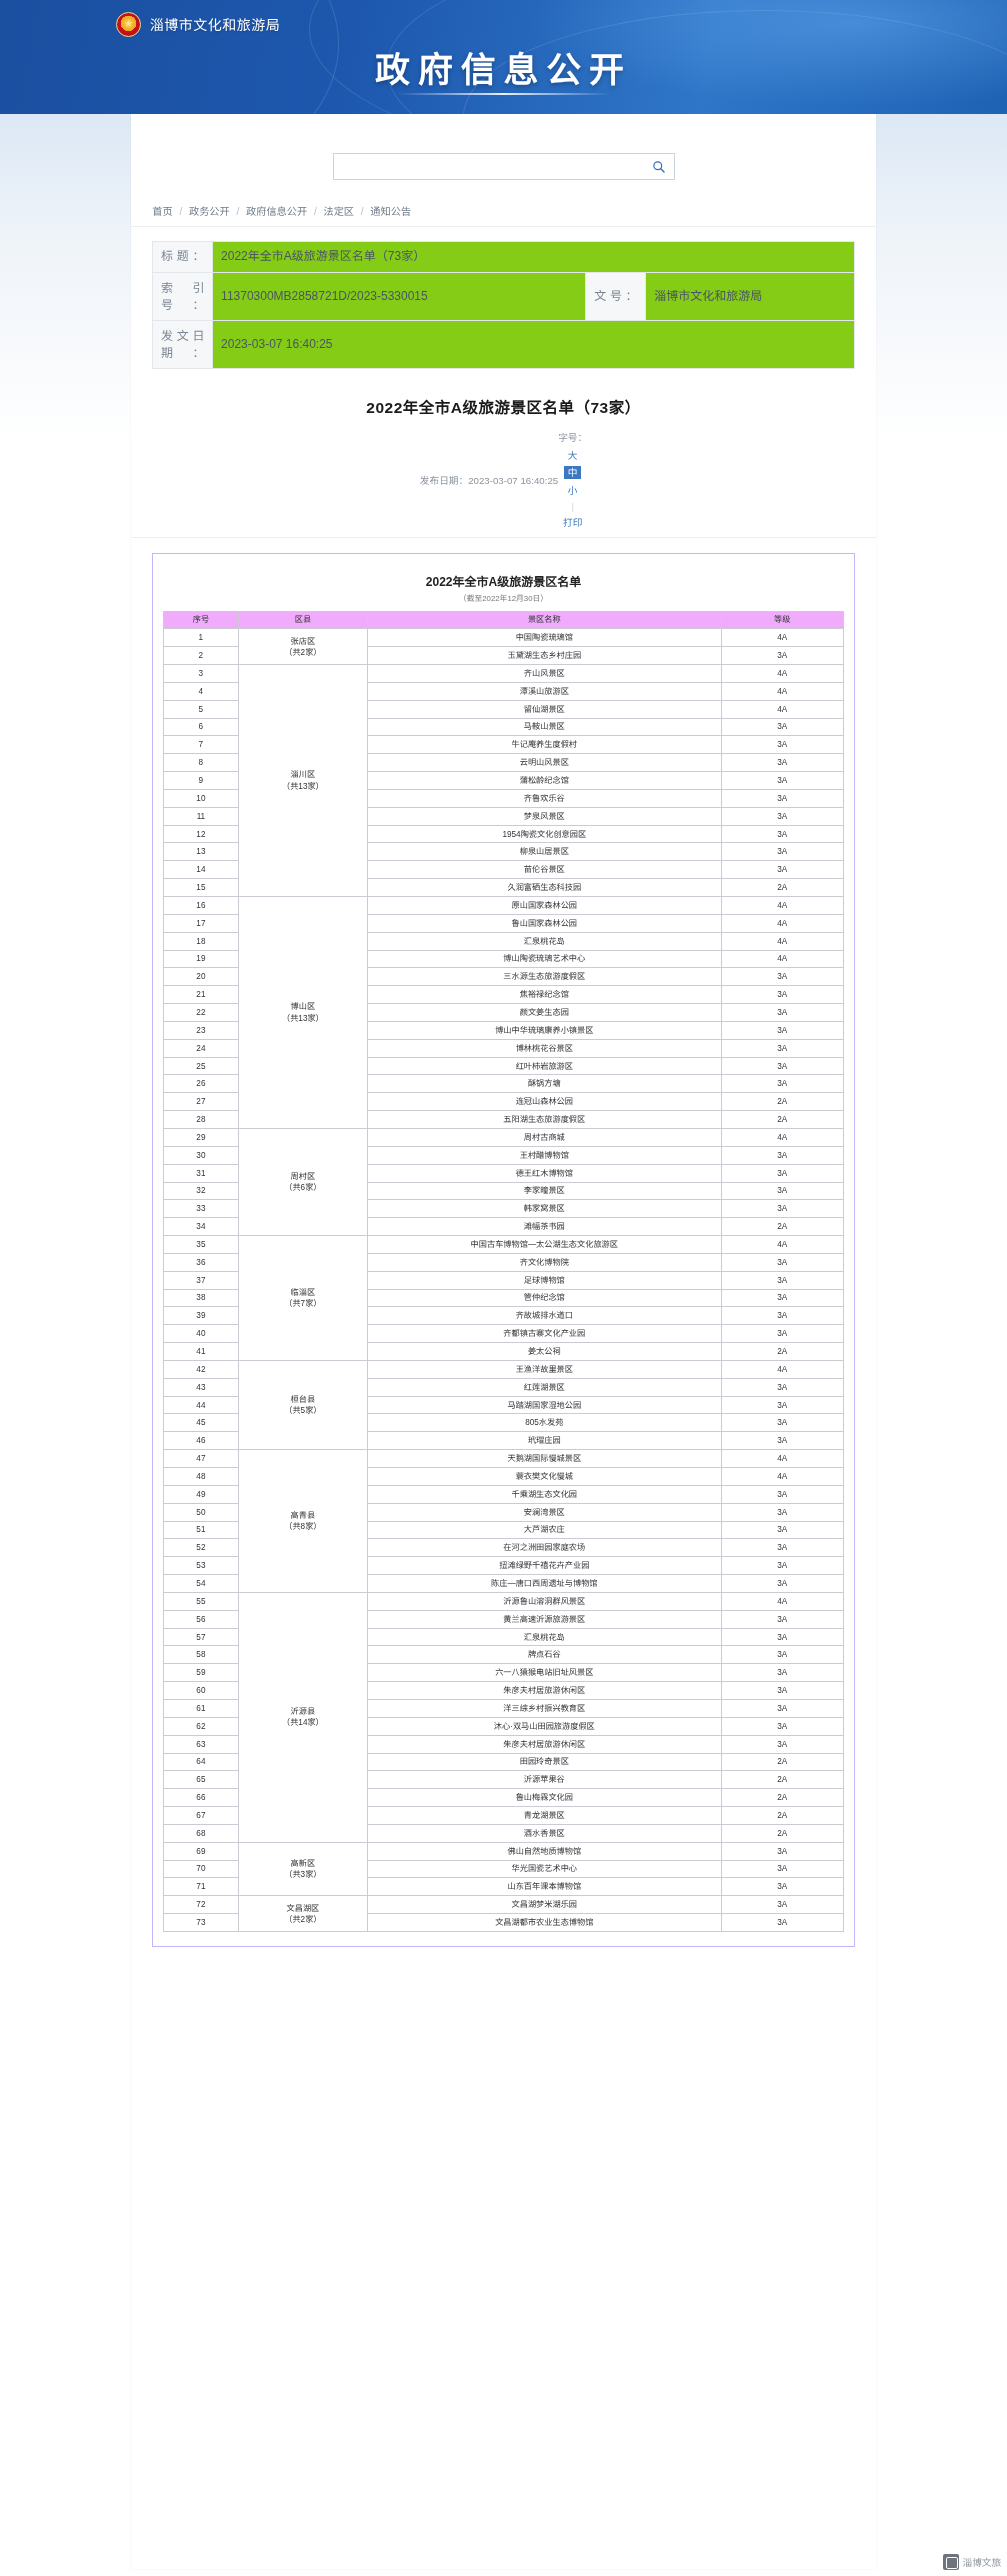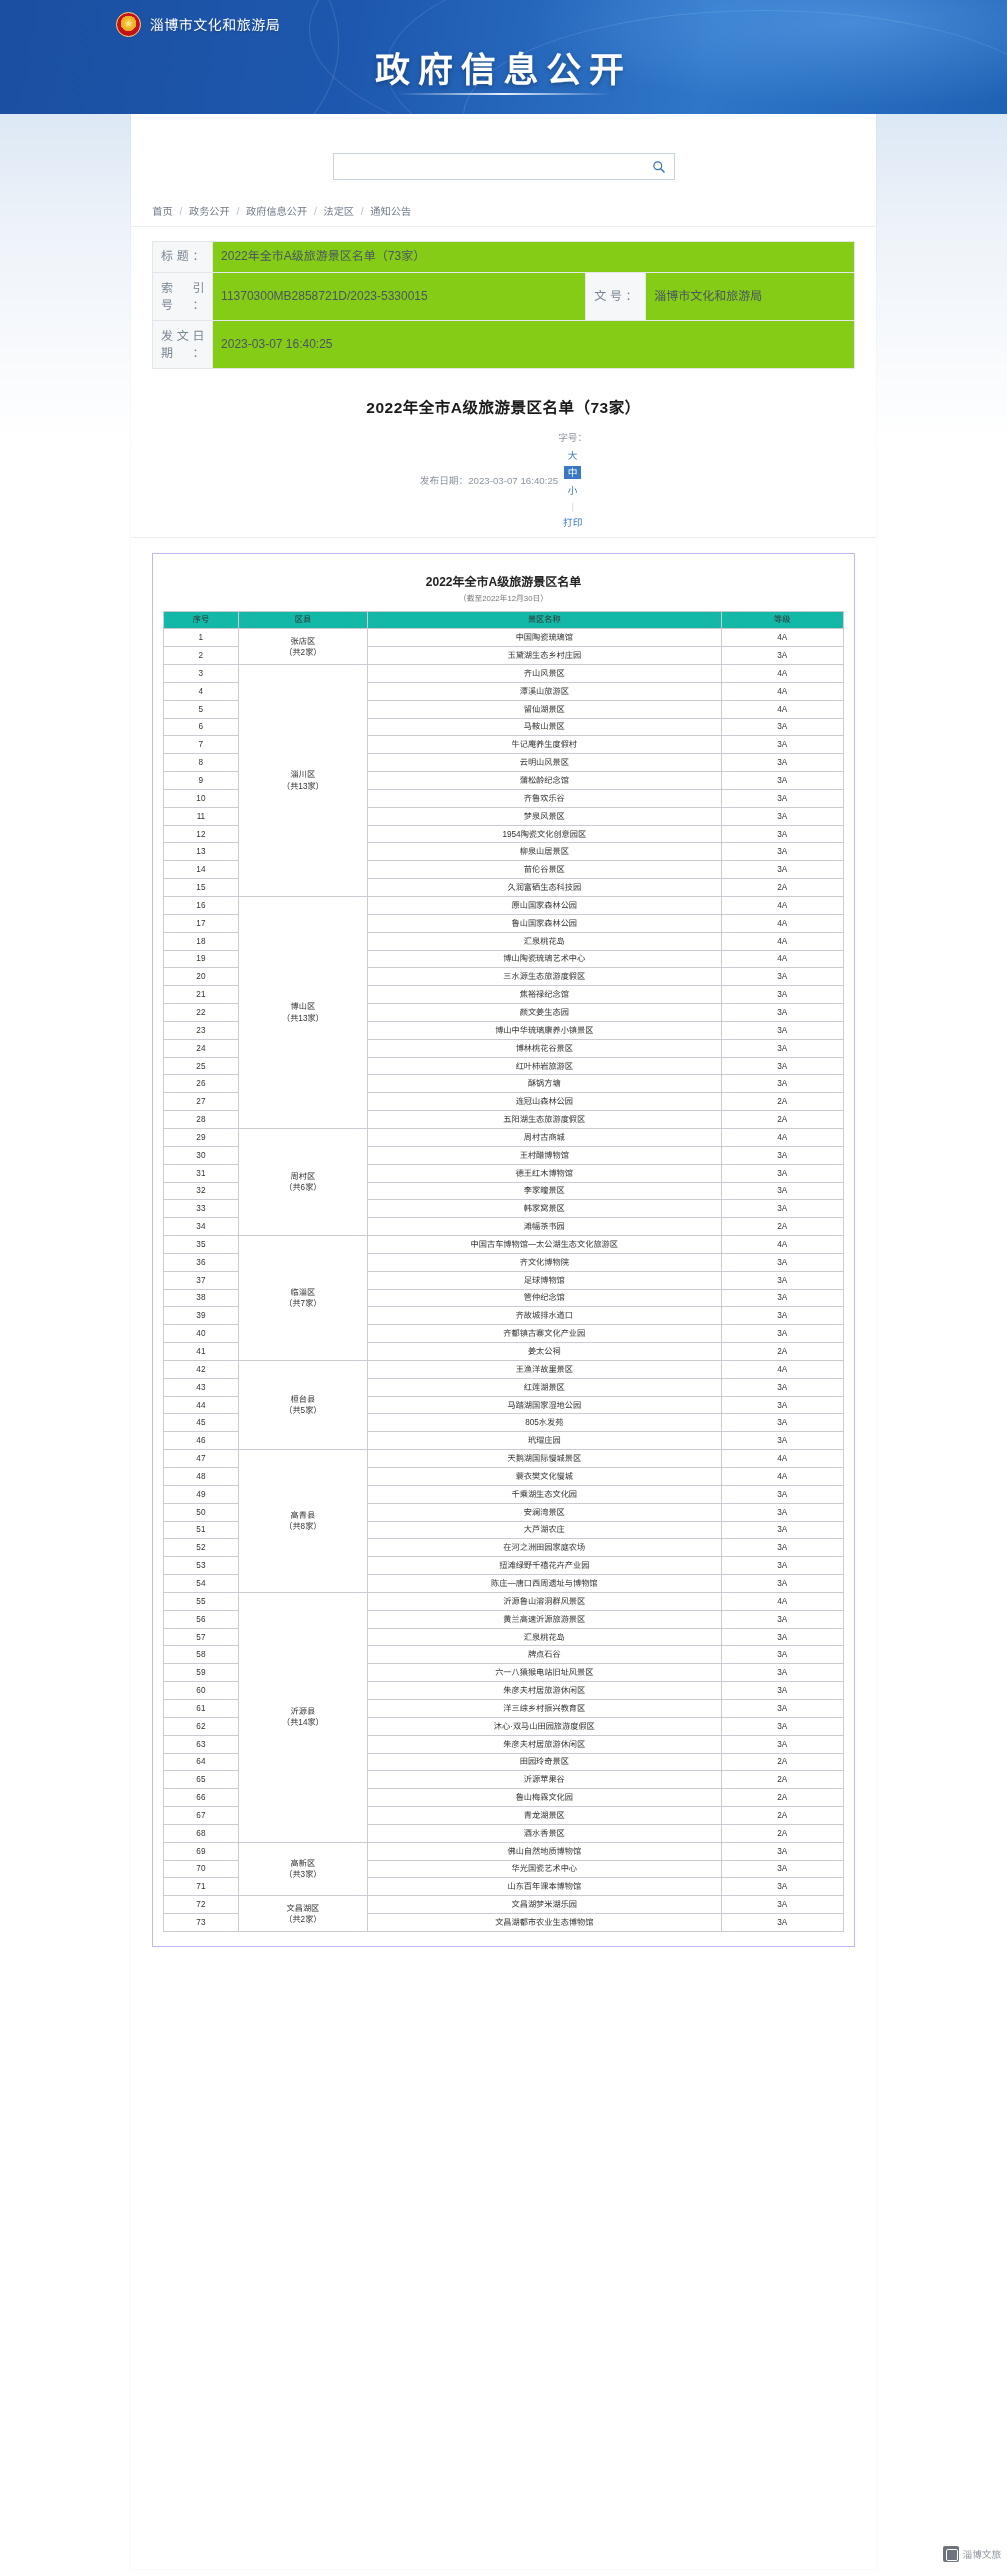--- a/index.html
+++ b/index.html
@@ -199,31 +199,31 @@
     table-layout: fixed;
   }
   table.data th, table.data td {
     border: 1px solid #c9cdd3;
     text-align: center;
     vertical-align: middle;
     padding: 2.9px 1.9px;
     line-height: 1.35;
     height: 17.5px;
   }
-  table.data th { font-weight: normal; background: #14b8a6; }
+  table.data th { font-weight: normal; background: #f0abfc; }
   table.data col.c-no { width: 11%; }
   table.data col.c-area { width: 19%; }
   table.data col.c-name { width: 52%; }
   table.data col.c-level { width: 18%; }
   .outer-box { border: 1px solid #c4b5fd; padding: 7.8px 9.7px 13.6px 9.7px; }
 
   
   .watermark {
     position: absolute;
-    right: 5.8px; bottom: 17px;
+    right: 5.8px; bottom: 9px;
     display: flex; align-items: center; gap: 3.9px;
     font-size: 9.7px; color: #7b8490;
     opacity: .85;
   }
   .wm-mark {
     width: 15.5px; height: 15.5px; background: #555c66; border-radius: 1.9px;
     position: relative;
   }
   .wm-mark::after {
     content: "";

